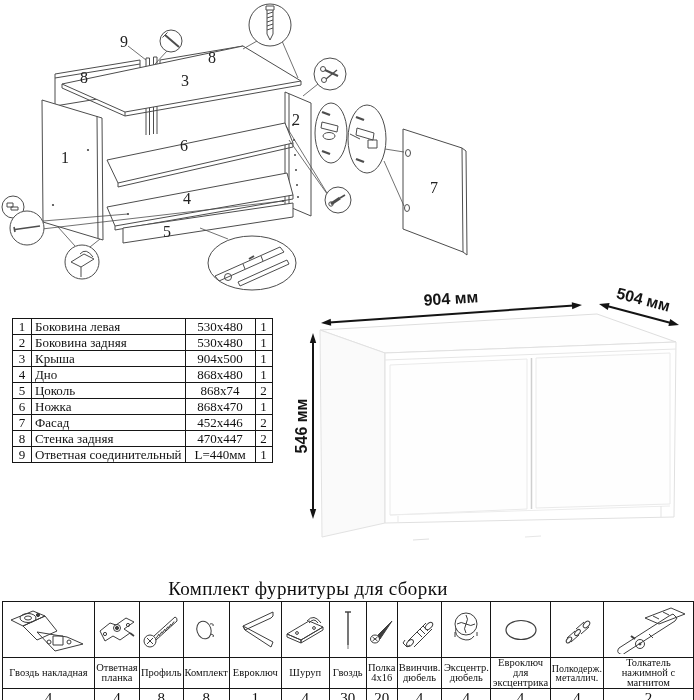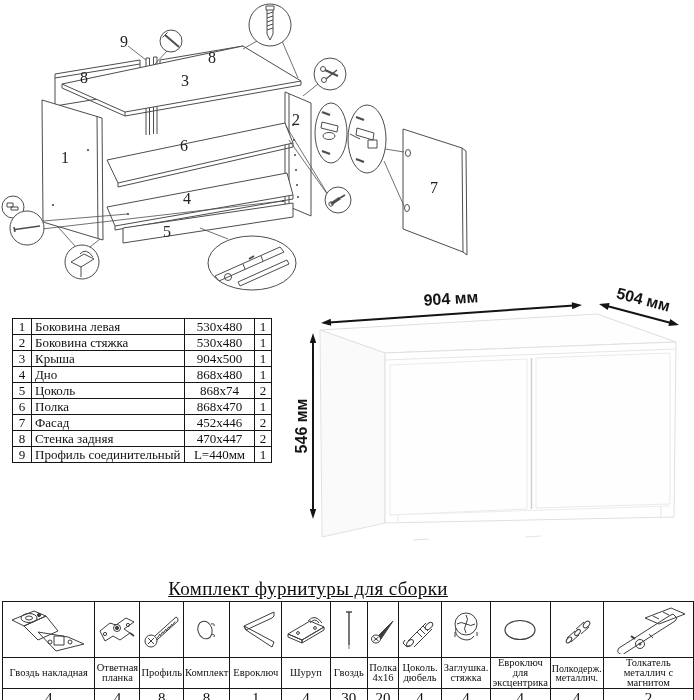--- a/index.html
+++ b/index.html
@@ -17,21 +17,21 @@
     border-collapse:collapse;table-layout:fixed;
     font-size:13px;line-height:14px;
   }
   table.parts td{
     border:1px solid #161616;height:15px;padding:0 3px;
     white-space:nowrap;overflow:hidden;
   }
   table.parts td.c{text-align:center;padding:0 1px;}
   
   .hw-title{
-    text-align:center;font-size:19px;letter-spacing:.4px;color:#0d0d0d;text-decoration:underline;
+    text-align:center;font-size:19px;letter-spacing:.4px;color:#0d0d0d;
   }
   table.hw{
     border-collapse:collapse;table-layout:fixed;font-size:10.5px;
   }
   table.hw td{
     border:1px solid #161616;text-align:center;vertical-align:middle;
     padding:0 1px;overflow:hidden;
   }
   table.hw tr.icons td{height:53px;padding:1px;}
   table.hw tr.labels td{height:21px;line-height:10px;}
@@ -280,21 +280,21 @@
     </colgroup>
   <tbody>
     <tr>
       <td class="c">1</td>
       <td>Боковина левая</td>
       <td class="c">530x480</td>
       <td class="c">1</td>
     </tr>
     <tr>
       <td class="c">2</td>
-      <td>Боковина стяжка</td>
+      <td>Боковина задняя</td>
       <td class="c">530x480</td>
       <td class="c">1</td>
     </tr>
     <tr>
       <td class="c">3</td>
       <td>Крыша</td>
       <td class="c">904x500</td>
       <td class="c">1</td>
     </tr>
     <tr>
@@ -304,39 +304,39 @@
       <td class="c">1</td>
     </tr>
     <tr>
       <td class="c">5</td>
       <td>Цоколь</td>
       <td class="c">868x74</td>
       <td class="c">2</td>
     </tr>
     <tr>
       <td class="c">6</td>
-      <td>Полка</td>
+      <td>Ножка</td>
       <td class="c">868x470</td>
       <td class="c">1</td>
     </tr>
     <tr>
       <td class="c">7</td>
       <td>Фасад</td>
       <td class="c">452x446</td>
       <td class="c">2</td>
     </tr>
     <tr>
       <td class="c">8</td>
       <td>Стенка задняя</td>
       <td class="c">470x447</td>
       <td class="c">2</td>
     </tr>
     <tr>
       <td class="c">9</td>
-      <td>Профиль соединительный</td>
+      <td>Ответная соединительный</td>
       <td class="c">L=440мм</td>
       <td class="c">1</td>
     </tr>
   </tbody>
 </table>
 
 <div class="hw-title abs" style="left:2px;top:578px;width:612px">Комплект фурнитуры для сборки</div>
 
 <table class="hw abs" style="left:2px;top:601px">
   <colgroup>
@@ -507,25 +507,25 @@
   </tr>
   <tr class="labels">
     <td>Гвоздь накладная</td>
     <td>Ответная планка</td>
     <td>Профиль</td>
     <td>Комплект</td>
     <td>Евроключ</td>
     <td>Шуруп</td>
     <td>Гвоздь</td>
     <td>Полка 4x16</td>
-    <td>Цоколь. дюбель</td>
-    <td>Заглушка. стяжка</td>
+    <td>Ввинчив. дюбель</td>
+    <td>Эксцентр. дюбель</td>
     <td>Евроключ для эксцентрика</td>
     <td class="small">Полкодерж. металлич.</td>
-    <td>Толкатель металлич с магнитом</td>
+    <td>Толкатель нажимной с магнитом</td>
   </tr>
   <tr class="qty">
     <td>4</td>
     <td>4</td>
     <td>8</td>
     <td>8</td>
     <td>1</td>
     <td>4</td>
     <td>30</td>
     <td>20</td>

